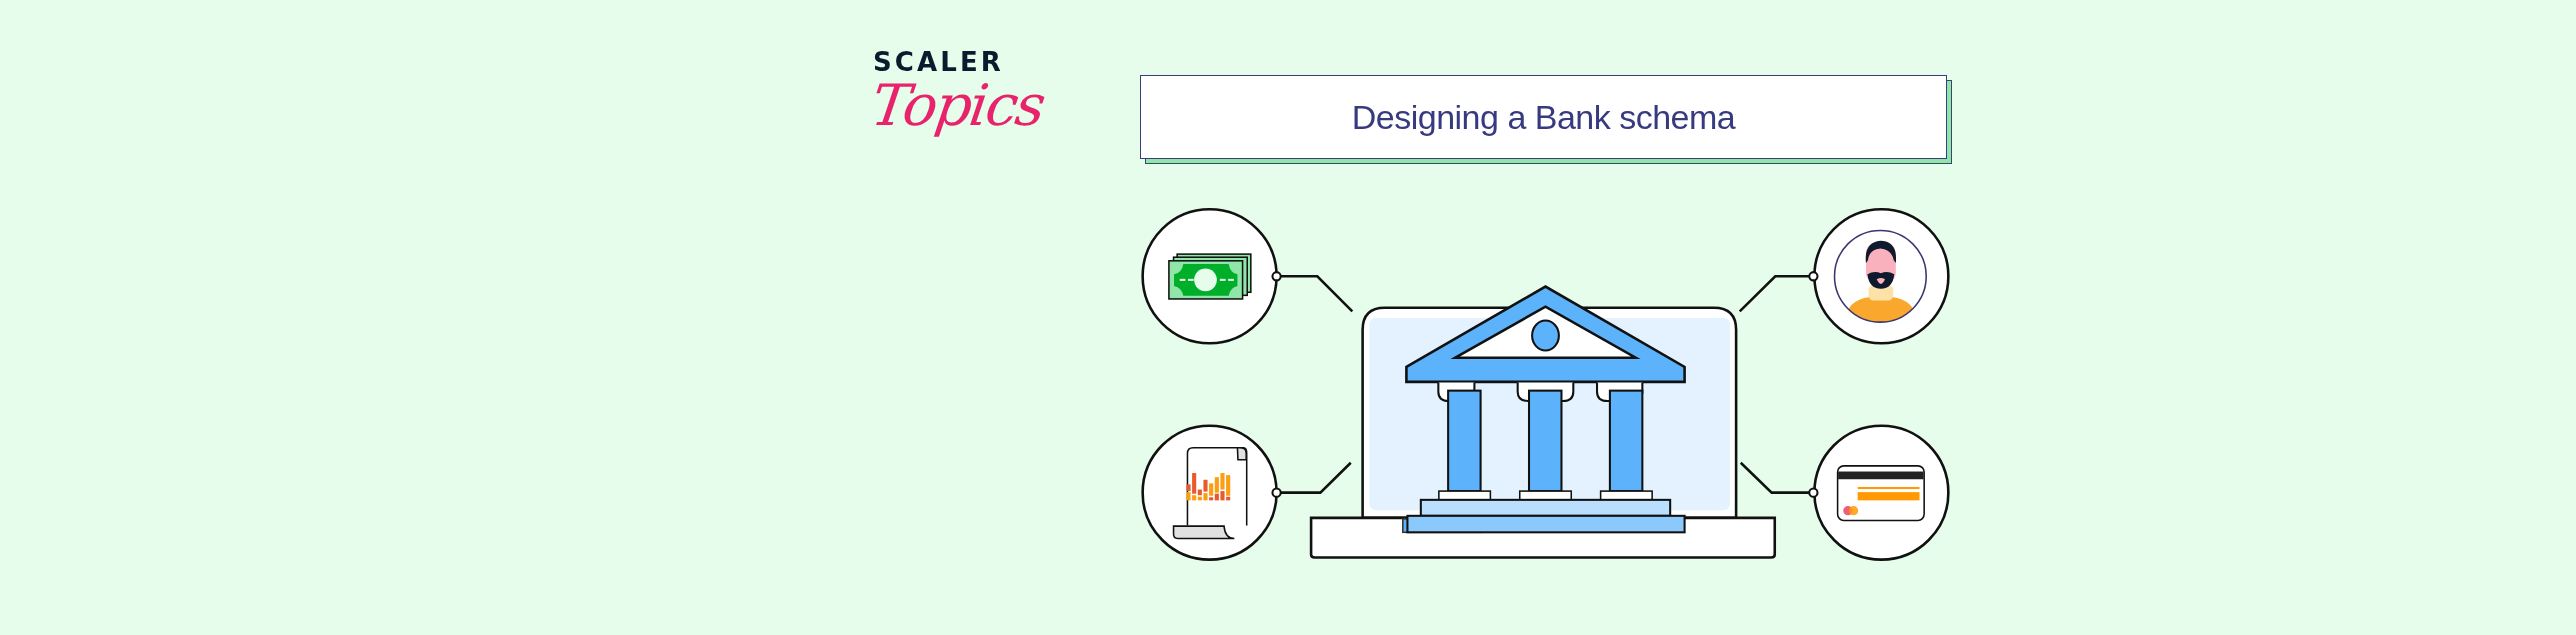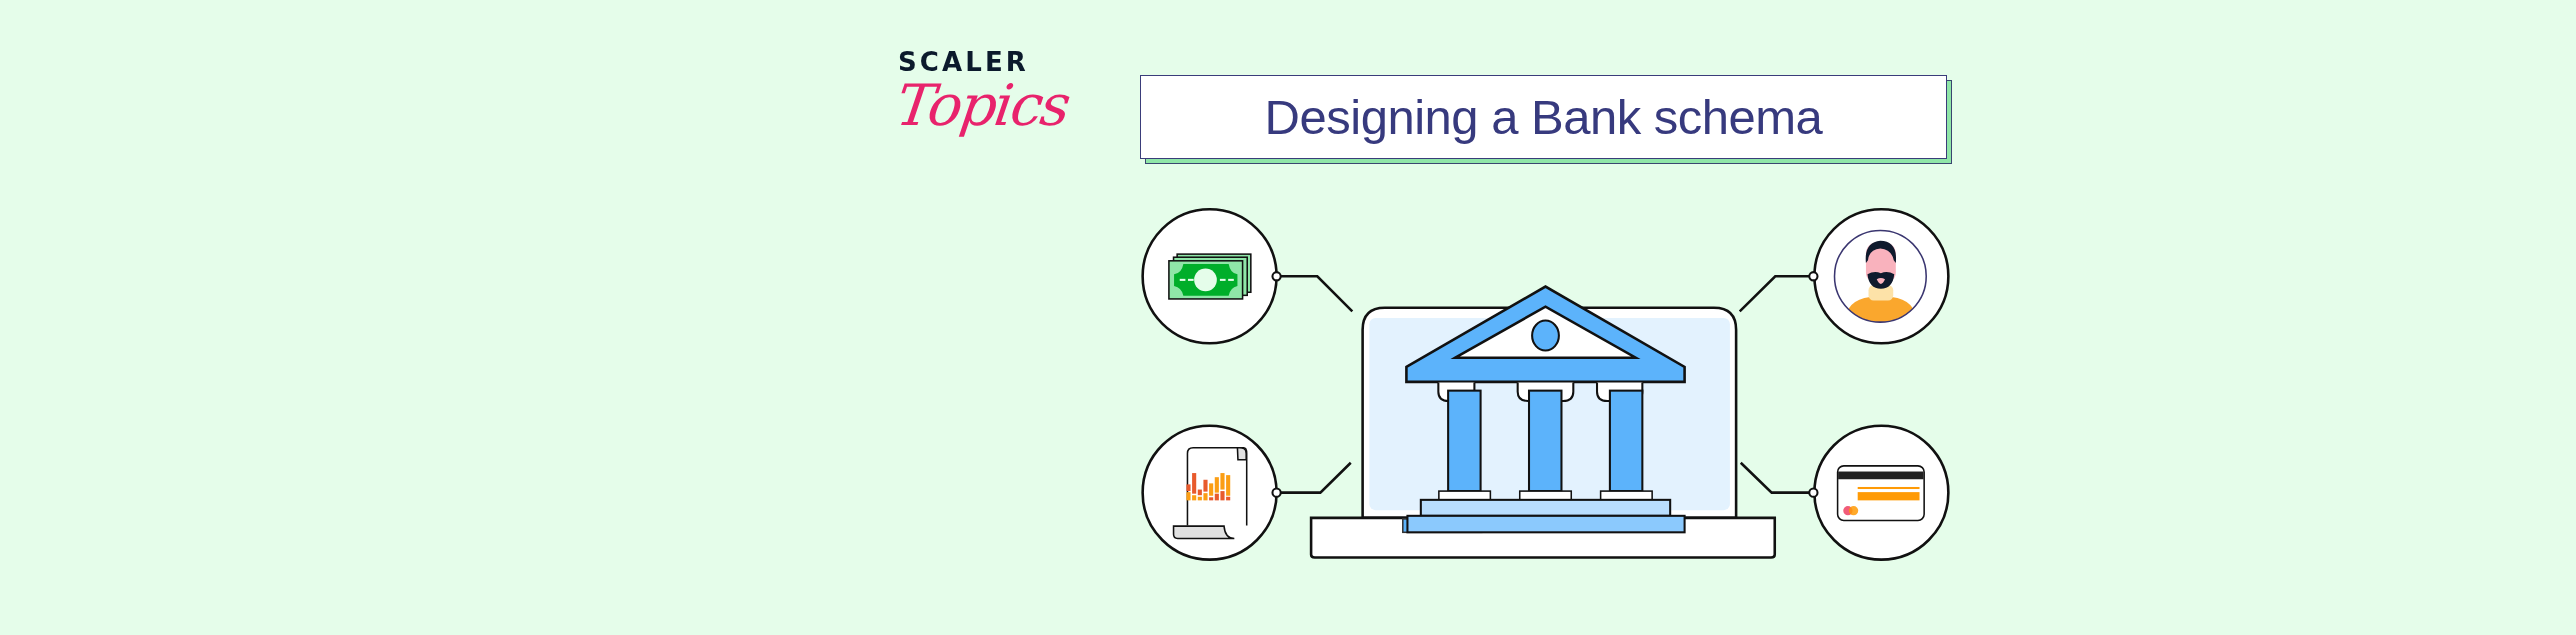--- a/index.html
+++ b/index.html
@@ -1,22 +1,22 @@
 <!DOCTYPE html>
 <html style="font-size:8.2px"><head>
 <meta charset="utf-8">
 <style>
   html,body{margin:0;padding:0;}
   body{width:3091px;height:636px;background:#e5fdea;position:relative;overflow:hidden;font-family:"Liberation Sans",sans-serif;}
-  .logo{position:absolute;left:897px;top:47px;width:134px;height:108px;}
+  .logo{position:absolute;left:872px;top:47px;width:134px;height:108px;}
   .logo-scaler{position:absolute;left:1px;top:0;font-family:"DejaVu Sans",sans-serif;font-weight:bold;font-size:26px;letter-spacing:3.1px;color:#0b1a2c;}
   .logo-topics{position:absolute;left:0;top:25px;font-family:"DejaVu Serif",serif;font-style:italic;font-size:57px;color:#e8236c;letter-spacing:-2.1px;transform:skewX(-8deg);}
   .title-shadow{position:absolute;left:1145px;top:80px;width:805px;height:82px;background:#8fe6a8;border:1.5px solid #3a4670;}
   .title-box{position:absolute;left:1140px;top:75px;width:805px;height:82px;background:#ffffff;border:1.5px solid #3a3d7a;display:flex;align-items:center;justify-content:center;}
-  .title-text{font-family:"Liberation Sans",sans-serif;font-size:49px;color:#373a7e;letter-spacing:-0.5px;}
+  .title-text{font-family:"Liberation Sans",sans-serif;font-size:34px;color:#373a7e;letter-spacing:-0.5px;}
   svg.art{position:absolute;left:0;top:0;}
 </style>
 </head>
 <body>
 
 <div class="logo">
   <div class="logo-scaler">SCALER</div>
   <div class="logo-topics">Topics</div>
 </div>
 

